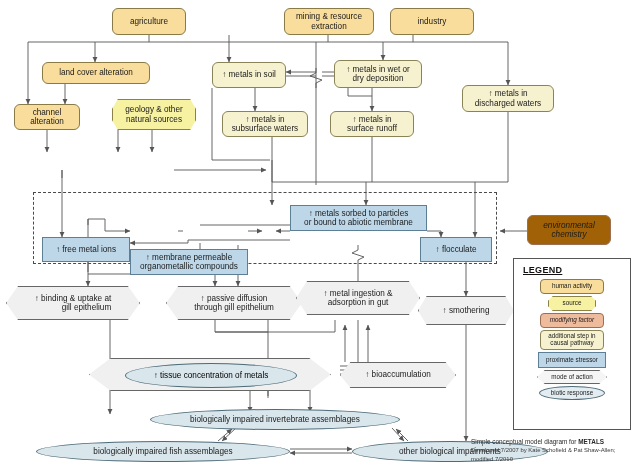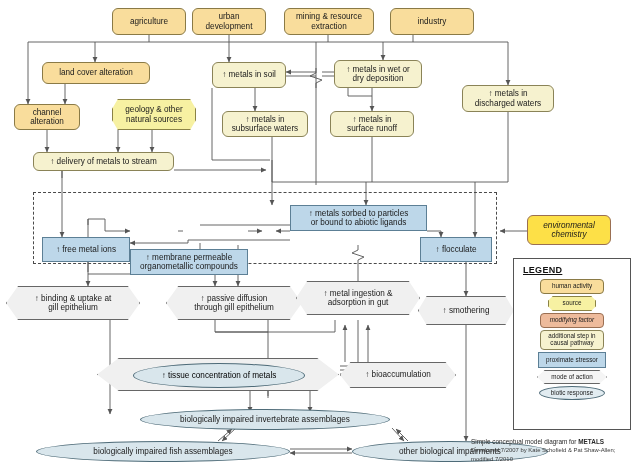--- a/index.html
+++ b/index.html
@@ -39,21 +39,21 @@
     clip-path:polygon(7% 0,93% 0,100% 32%,100% 68%,93% 100%,7% 100%,0 68%,0 32%);
   }
   .source-wrap{
     position:absolute;z-index:3;border-radius:13px;
   }
   .addstep{
     background:#f6f2cf;border:1px solid #8a8357;border-radius:6px;
     font-size:8.2px;
   }
   .modifier{
-    background:#fde047;border:1px solid #9a6f53;border-radius:6px;
+    background:#a16207;border:1px solid #9a6f53;border-radius:6px;
     font-size:8.2px;font-style:italic;
   }
   .stressor{
     background:#bdd7e9;border:1px solid #5c7f95;
     font-size:8.2px;
   }
   .moa{
     background:#f0f0f0;border:1px solid #666;
     font-size:8.2px;
     clip-path:polygon(9% 0,91% 0,100% 50%,91% 100%,9% 100%,0 50%);
@@ -251,22 +251,20 @@
 
       <path d="M290,449 L352,449" marker-end="url(#ah)"></path>
       <path d="M352,453 L290,453" marker-end="url(#ah)"></path>
     </g>
   </svg>
 
   <div id="env-region"></div>
 
   <div class="node human" style="left:112px;top:8px;width:74px;height:27px;">agriculture</div>
 
-  <div class="node human" style="left:192px;top:8px;width:74px;height:27px;white-space:pre-line;">urban
-development</div>
 
   <div class="node human" style="left:284px;top:8px;width:90px;height:27px;white-space:pre-line;">mining &amp; resource
 extraction</div>
 
   <div class="node human" style="left:390px;top:8px;width:84px;height:27px;">industry</div>
 
   <div class="node human" style="left:42px;top:62px;width:108px;height:22px;">land cover alteration</div>
 
   <div class="node human" style="left:14px;top:104px;width:66px;height:26px;white-space:pre-line;">channel
 alteration</div>
@@ -283,54 +281,53 @@
 
   <div class="node addstep" style="left:462px;top:85px;width:92px;height:27px;white-space:pre-line;">↑ metals in
 discharged waters</div>
 
   <div class="node addstep" style="left:222px;top:111px;width:86px;height:26px;white-space:pre-line;">↑ metals in
 subsurface waters</div>
 
   <div class="node addstep" style="left:330px;top:111px;width:84px;height:26px;white-space:pre-line;">↑ metals in
 surface runoff</div>
 
-  <div class="node addstep" style="left:33px;top:152px;width:141px;height:19px;">↑ delivery of metals to stream</div>
 
   <div class="node modifier" style="left:527px;top:215px;width:84px;height:30px;white-space:pre-line;">environmental
 chemistry</div>
 
   <div class="node stressor" style="left:130px;top:205px;width:118px;height:26px;white-space:pre-line;margin-top:44px;">↑ membrane permeable
 organometallic compounds</div>
 
   <div class="node stressor" style="left:290px;top:205px;width:137px;height:26px;white-space:pre-line;">↑ metals sorbed to particles
-or bound to abiotic ligands</div>
+or bound to abiotic membrane</div>
 
   <div class="node stressor" style="left:42px;top:237px;width:88px;height:25px;">↑ free metal ions</div>
 
   <div class="node stressor" style="left:420px;top:237px;width:72px;height:25px;">↑ flocculate</div>
 
-  <div class="node moa" style="left:6px;top:286px;width:134px;height:34px;white-space:pre-line;">↑ binding &amp; uptake at
+  <div class="node moa" style="left:6px;top:286px;width:134px;height:34px;white-space:pre-line;text-align:right;">↑ binding &amp; uptake at
 gill epithelium</div>
 
   <div class="node moa" style="left:166px;top:286px;width:136px;height:34px;white-space:pre-line;">↑ passive diffusion
 through gill epithelium</div>
 
   <div class="node moa" style="left:296px;top:281px;width:124px;height:34px;white-space:pre-line;">↑ metal ingestion &amp;
 adsorption in gut</div>
 
   <div class="node moa" style="left:418px;top:296px;width:96px;height:29px;">↑ smothering</div>
 
   <div class="node moa" style="left:340px;top:362px;width:116px;height:26px;">↑ bioaccumulation</div>
 
-  <div class="moa-host" style="left:97px;top:358px;width:242px;height:33px;">
+  <div class="moa-host" style="left:89px;top:358px;width:242px;height:33px;">
     <div class="moa"></div>
     <div class="biotic" style="left:36px;top:5px;width:170px;height:23px;display:flex;align-items:center;justify-content:center;">↑ tissue concentration of metals</div>
   </div>
 
-  <div class="node biotic" style="left:140px;top:409px;width:250px;height:21px;">biologically impaired invertebrate assemblages</div>
+  <div class="node biotic" style="left:150px;top:409px;width:250px;height:21px;">biologically impaired invertebrate assemblages</div>
 
   <div class="node biotic" style="left:36px;top:441px;width:254px;height:21px;">biologically impaired fish assemblages</div>
 
   <div class="node biotic" style="left:352px;top:441px;width:196px;height:21px;">other biological impairments</div>
 
   <div id="legend">
     <div class="legend-title">LEGEND</div>
 
     <div class="lg-row">
       <div class="lg-shape lg-human">human activity</div>

